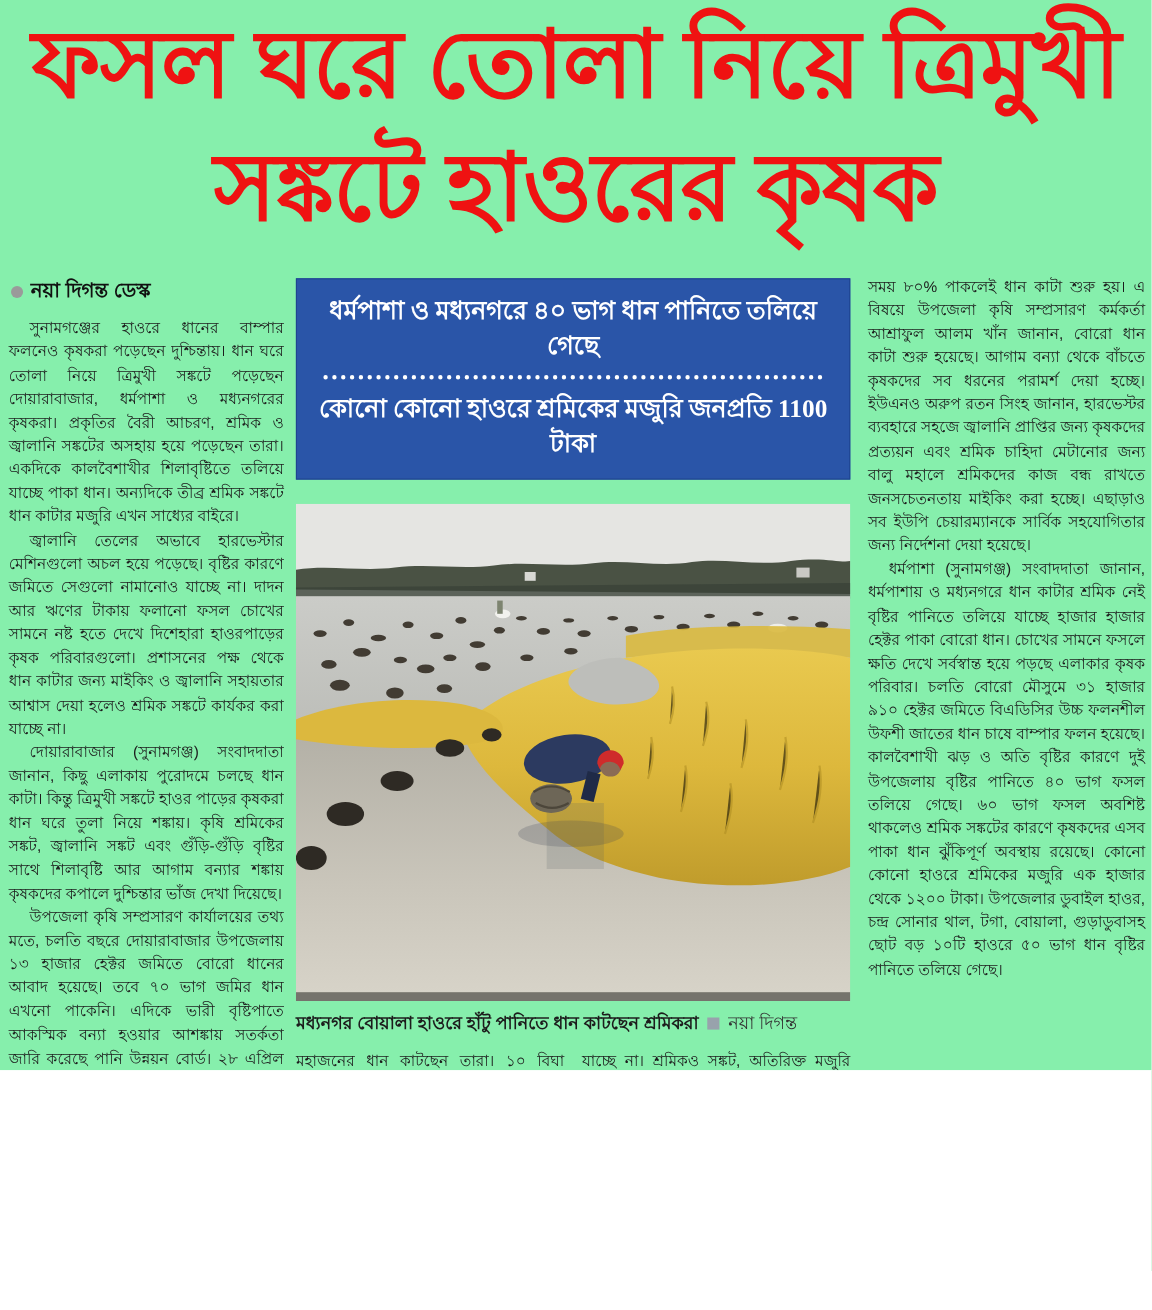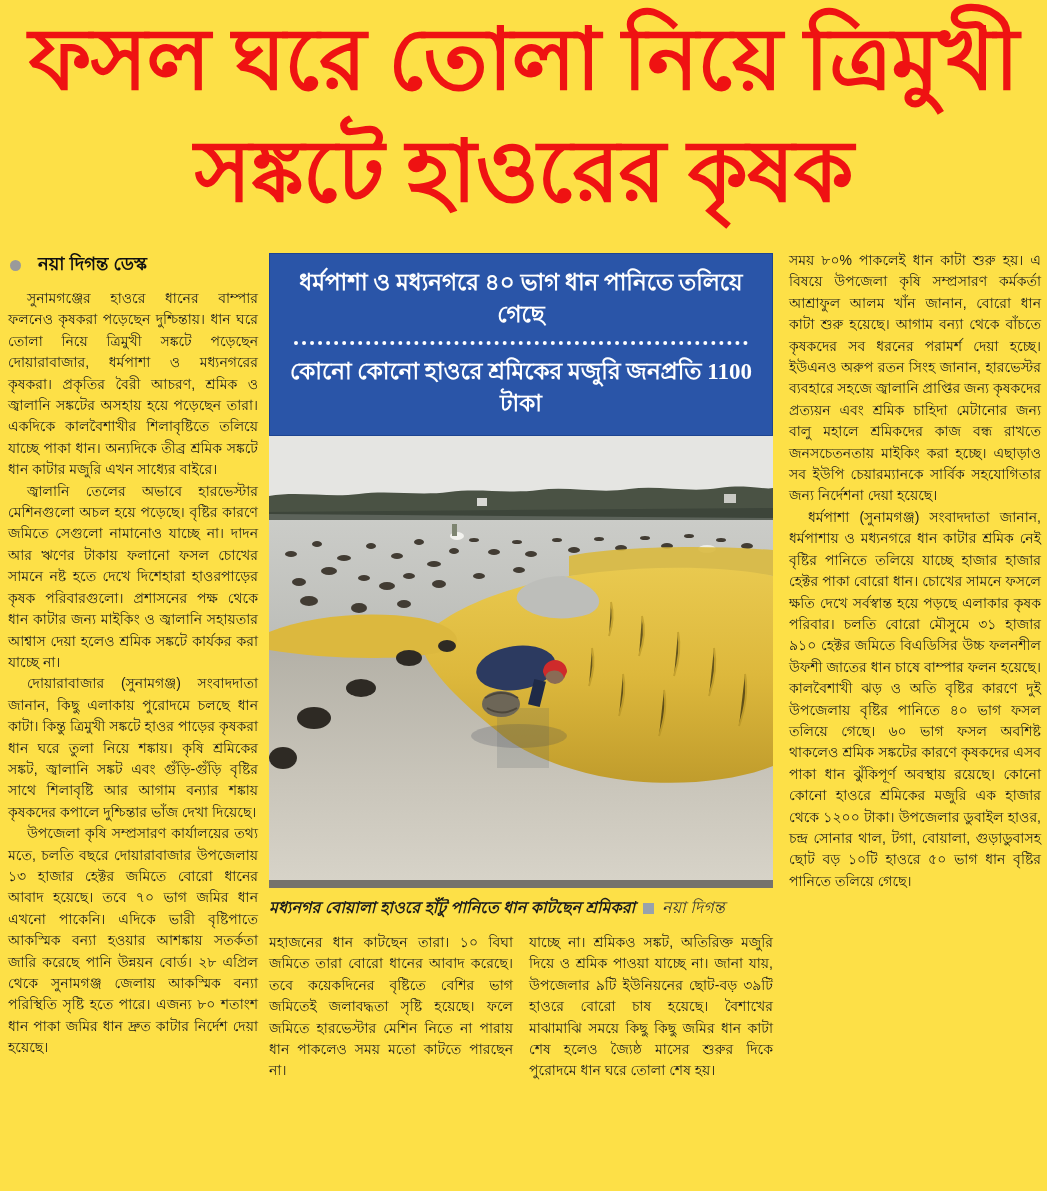--- a/index.html
+++ b/index.html
@@ -1,49 +1,49 @@
 <!DOCTYPE html>
 <html lang="bn" style="--headline-red: #ef1212; --box-blue: #2a55a8; --body-text: #1c1c1c; --caption-square: #98a2ac; --byline-bullet: #9a9a9a;"><head>
 <meta charset="utf-8">
 <style>
   html,body{margin:0;padding:0;background:#fff;}
   .page{
-    position:relative;width:1047px;height:1191px;background:#fde047;overflow:hidden;
+    position:relative;width:1047px;height:973px;background:#86efac;overflow:hidden;
     font-family:"Liberation Sans","DejaVu Sans",sans-serif;
   }
   
   .headline{
     position:absolute;top:4px;left:0;right:0;text-align:center;
     color:var(--headline-red,#ef1212);font-weight:bold;
     font-size:86px;line-height:1.3;letter-spacing:-1px;
   }
   
   .bodytext p{
     margin:0;font-size:14px;line-height:1.53;text-align:justify;
     text-indent:1.35em;color:var(--body-text,#1c1c1c);
   }
   .bodytext p.noindent{text-indent:0;}
   .lead{font-weight:normal;}
   
   .col-left{position:absolute;left:8px;top:250px;width:250px;}
   .col-right{position:absolute;left:789px;top:250px;width:252px;}
   .middle{position:absolute;left:269px;top:253px;width:504px;}
   
-  .byline{display:flex;align-items:center;gap:17px;font-weight:bold;
+  .byline{display:flex;align-items:center;gap:7px;font-weight:bold;
     font-size:18px;margin:0 0 7px 2px;color:#111;}
   .dot{width:11px;height:11px;border-radius:50%;background:var(--byline-bullet,#9a9a9a);flex:0 0 auto;}
   
   .hbox{
     background:var(--box-blue,#2a55a8);border:1px solid #1e4490;
     color:#fff;text-align:center;font-weight:bold;
     font-size:23px;line-height:1.38;padding:13px 8px 15px;font-family:Liberation Serif, serif;
   }
   .hbox-divider{border:none;border-top:4px dotted #ffffff;margin:11px 16px;}
   
-  .photo-wrap{font-style:italic;}
+  .photo-wrap{margin-top:22px;}
   .photo-wrap svg{display:block;}
   .caption{display:flex;align-items:center;gap:8px;font-size:16px;
     margin-top:7px;color:#1c1c1c;white-space:nowrap;}
   .caption-text{font-weight:bold;}
   .sq{width:11px;height:11px;background:var(--caption-square,#98a2ac);flex:0 0 auto;}
   .credit{color:#333;}
   
   .mid-cols{display:flex;gap:16px;margin-top:10px;}
   .mid-col{width:244px;}
   

